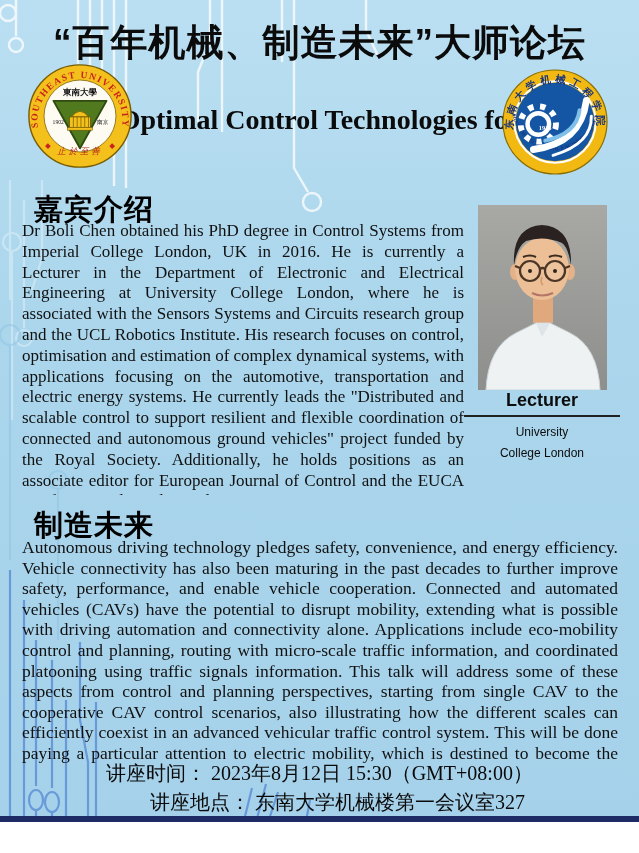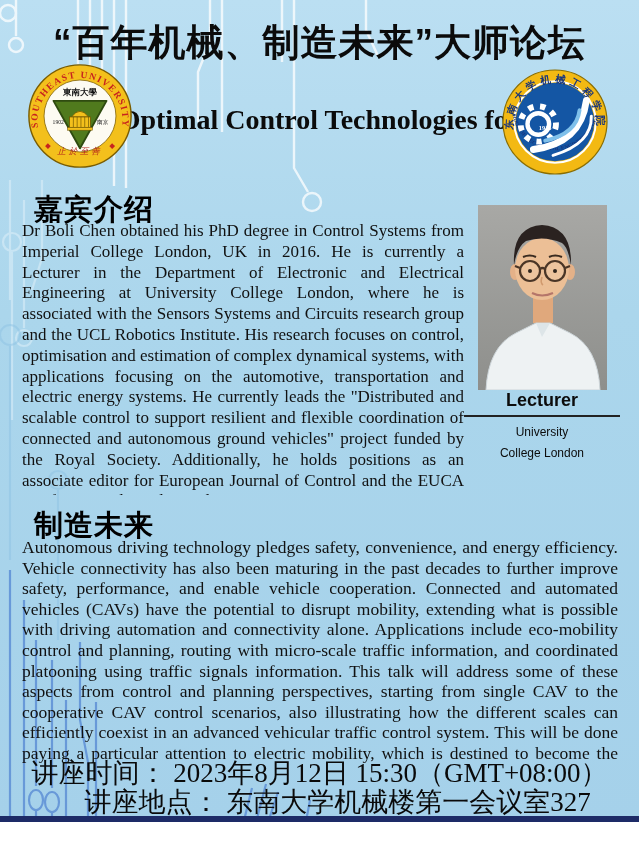--- a/index.html
+++ b/index.html
@@ -23,21 +23,21 @@
     text-align:justify;text-justify:inter-word;}
   .bio{left:22px;top:221px;width:442px;height:274px;font-size:17px;line-height:20.8px;overflow:hidden;}
   .abstract{left:22px;top:537px;width:596px;height:228px;font-size:17.5px;line-height:20.6px;overflow:hidden;}
   .speaker-col{position:absolute;left:464px;top:205px;width:156px;text-align:center;}
   .portrait{display:block;margin:0 auto;width:129px;height:185px;}
   .speaker-name,.speaker-title{font-size:18px;font-weight:bold;color:#0c0c0c;line-height:21px;}
   .speaker-name{margin-top:8px;}
   .speaker-divider{border:none;border-top:2px solid #222;margin:4px 0 5px 0;}
   .speaker-affil{font-size:12px;color:#0c0c0c;line-height:21px;}
   .footer-line{position:absolute;left:0;right:0;text-align:center;color:#0a0a0a;
-    font-family:"Liberation Serif",serif;font-size:27px;line-height:26px;}
+    font-family:"Liberation Serif",serif;font-size:20px;line-height:26px;}
   .footer-time{top:760px;}
   .footer-location{top:789px;margin-left:36px;}
   .footer-organizer{top:817px;font-size:19.5px;}
   .bottom-bar{position:absolute;left:0;right:0;bottom:0;height:6px;background:#1d2b67;}
   svg text{font-family:"Liberation Serif",serif;}
 </style>
 </head>
 <body>
 
 <div class="poster">

